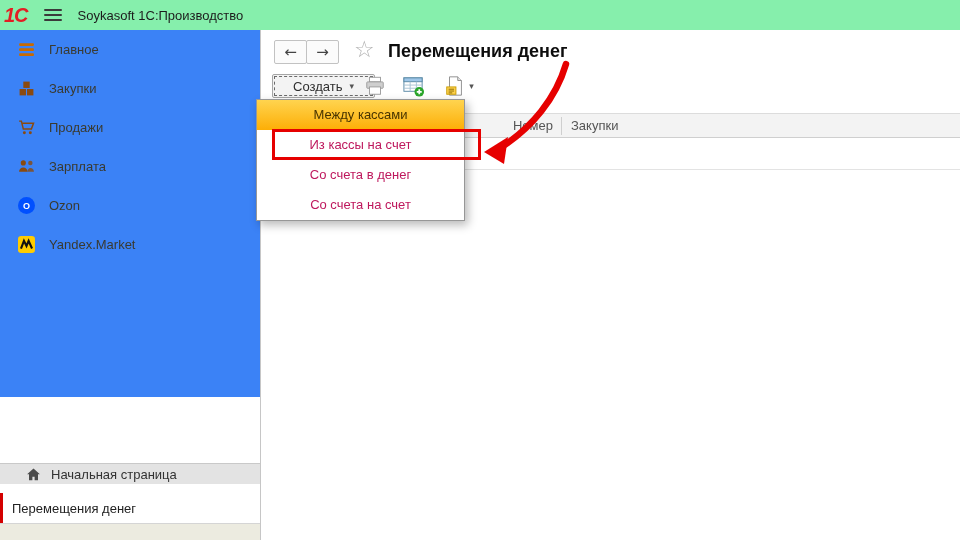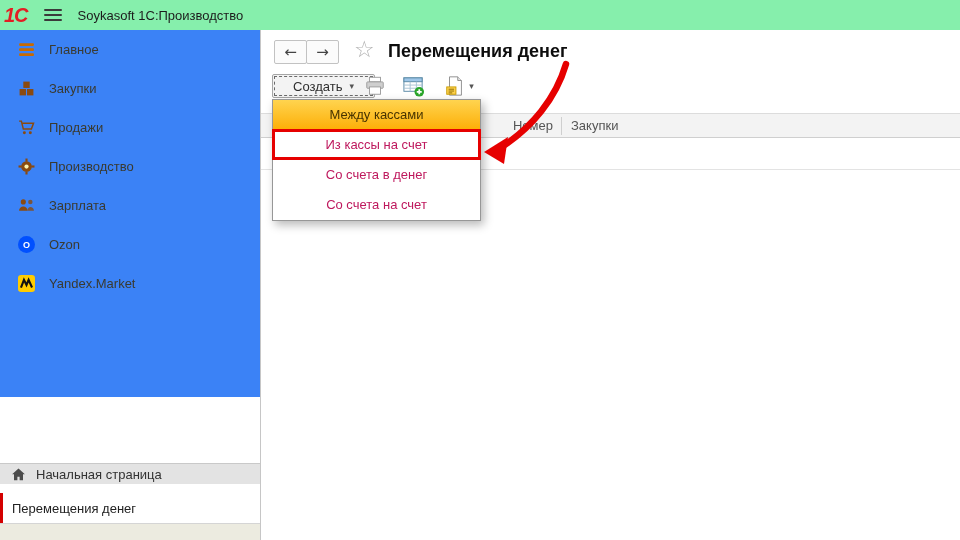--- a/index.html
+++ b/index.html
@@ -16,21 +16,21 @@
   #apptitle{color:#1c1c1c;font-size:13px}
 
   
   #sidebar{left:0;top:30px;width:260px;height:367px;background:#3b82f6}
   .side-item{height:39px;display:flex;align-items:center;gap:14px;padding-left:18px;cursor:pointer}
   .side-item .lbl{color:#3a3a30;font-size:13px}
   .icon16{width:17px;height:17px;flex:0 0 17px}
   #vline{left:260px;top:30px;width:1px;height:510px;background:#c6c6c6}
 
   
-  #home-row{left:0;top:463px;width:260px;height:21px;background:#e3e3e3;border-top:1px solid #c9c9c9;display:flex;align-items:center;gap:10px;padding-left:11px;color:#333;cursor:pointer}
+  #home-row{left:0;top:463px;width:260px;height:21px;background:#e3e3e3;border-top:1px solid #c9c9c9;display:flex;align-items:center;gap:10px;padding-left:26px;color:#333;cursor:pointer}
   #active-row{left:0;top:493px;width:260px;height:31px;background:#fff;border-bottom:1px solid #d5d5d5;display:flex;align-items:center;padding-left:12px;color:#222;cursor:pointer}
   #active-accent{position:absolute;left:0;top:0;width:3px;height:100%;background:#d40000}
   #bottom-strip{left:0;top:524px;width:260px;height:16px;background:#ecebe0}
 
   
   .navbtn{width:33px;height:24px;border:1px solid #c2c2c2;background:#fbfbfb;border-radius:2px;display:flex;align-items:center;justify-content:center;font-size:15px;color:#444;cursor:pointer}
   #btn-back{left:274px;top:40px}
   #btn-fwd{left:306px;top:40px}
   #fav-star{left:354px;top:36px;font-size:23px;color:#b3b3b3;cursor:pointer}
   #page-title{left:388px;top:41px;font-size:18px;font-weight:bold;color:#0d0d0d}
@@ -46,21 +46,21 @@
 
   
   #list-header{left:261px;top:113px;width:699px;height:25px;background:#f3f3f3;border-top:1px solid #dcdcdc;border-bottom:1px solid #cfcfcf}
   .colhead{position:absolute;top:0;line-height:23px;color:#555;font-size:13px;cursor:pointer}
   #col-number{left:200px;width:92px;text-align:right}
   #col-divider{position:absolute;left:300px;top:3px;width:1px;height:18px;background:#cfcfcf}
   #col-from{left:310px}
   #row-line{left:261px;top:169px;width:699px;height:1px;background:#e3e3e3}
 
   
-  #create-menu{left:272px;top:99px;width:209px;background:#fff;border:1px solid #979797;box-shadow:3px 4px 9px rgba(0,0,0,.28);z-index:20}
+  #create-menu{left:256px;top:99px;width:209px;background:#fff;border:1px solid #979797;box-shadow:3px 4px 9px rgba(0,0,0,.28);z-index:20}
   .menu-item{height:30px;line-height:30px;text-align:center;font-size:13px;color:#be185d;cursor:pointer;background:#fff}
   .menu-item.hl{background:linear-gradient(#ffd44f,#fdae06);color:#473300}
 
   
   #ann-rect{left:272px;top:129px;width:209px;height:31px;border:3px solid #e60000;z-index:30;pointer-events:none}
   #ann-arrow{left:0;top:0;width:960px;height:540px;z-index:40;pointer-events:none}
 </style>
 </head>
 <body>
 
@@ -93,31 +93,20 @@
       </svg>
     <span class="lbl">Закупки</span>
   </div>
   <div class="side-item">
     <svg class="icon16" viewBox="0 0 16 16">
         <path d="M1 2h2.2l1.8 7.5h7.6L14.6 4H4.2" fill="none" stroke="#8a4a10" stroke-width="1.4"></path>
         <circle cx="6" cy="13" r="1.4" fill="#8a4a10"></circle>
         <circle cx="11.6" cy="13" r="1.4" fill="#8a4a10"></circle>
       </svg>
     <span class="lbl">Продажи</span>
-  </div>
-  <div class="side-item">
-    <svg class="icon16" viewBox="0 0 16 16" fill="#8a4a10">
-        <circle cx="8" cy="8" r="5"></circle>
-        <rect x="7" y="0.5" width="2" height="3"></rect>
-        <rect x="7" y="12.5" width="2" height="3"></rect>
-        <rect x="0.5" y="7" width="3" height="2"></rect>
-        <rect x="12.5" y="7" width="3" height="2"></rect>
-        <circle cx="8" cy="8" r="2" fill="#fcf2ae"></circle>
-      </svg>
-    <span class="lbl">Производство</span>
   </div>
   <div class="side-item">
     <svg class="icon16" viewBox="0 0 16 16" fill="#8a4a10">
         <circle cx="5" cy="4.6" r="2.4"></circle>
         <path d="M1 13c0-2.5 1.8-4 4-4s4 1.5 4 4z"></path>
         <circle cx="11.6" cy="4.8" r="2.1" opacity=".8"></circle>
         <path d="M8.8 13c.3-2.2 1.5-3.6 2.8-3.6 1.9 0 3.4 1.4 3.4 3.6z" opacity=".8"></path>
       </svg>
     <span class="lbl">Зарплата</span>
   </div>

